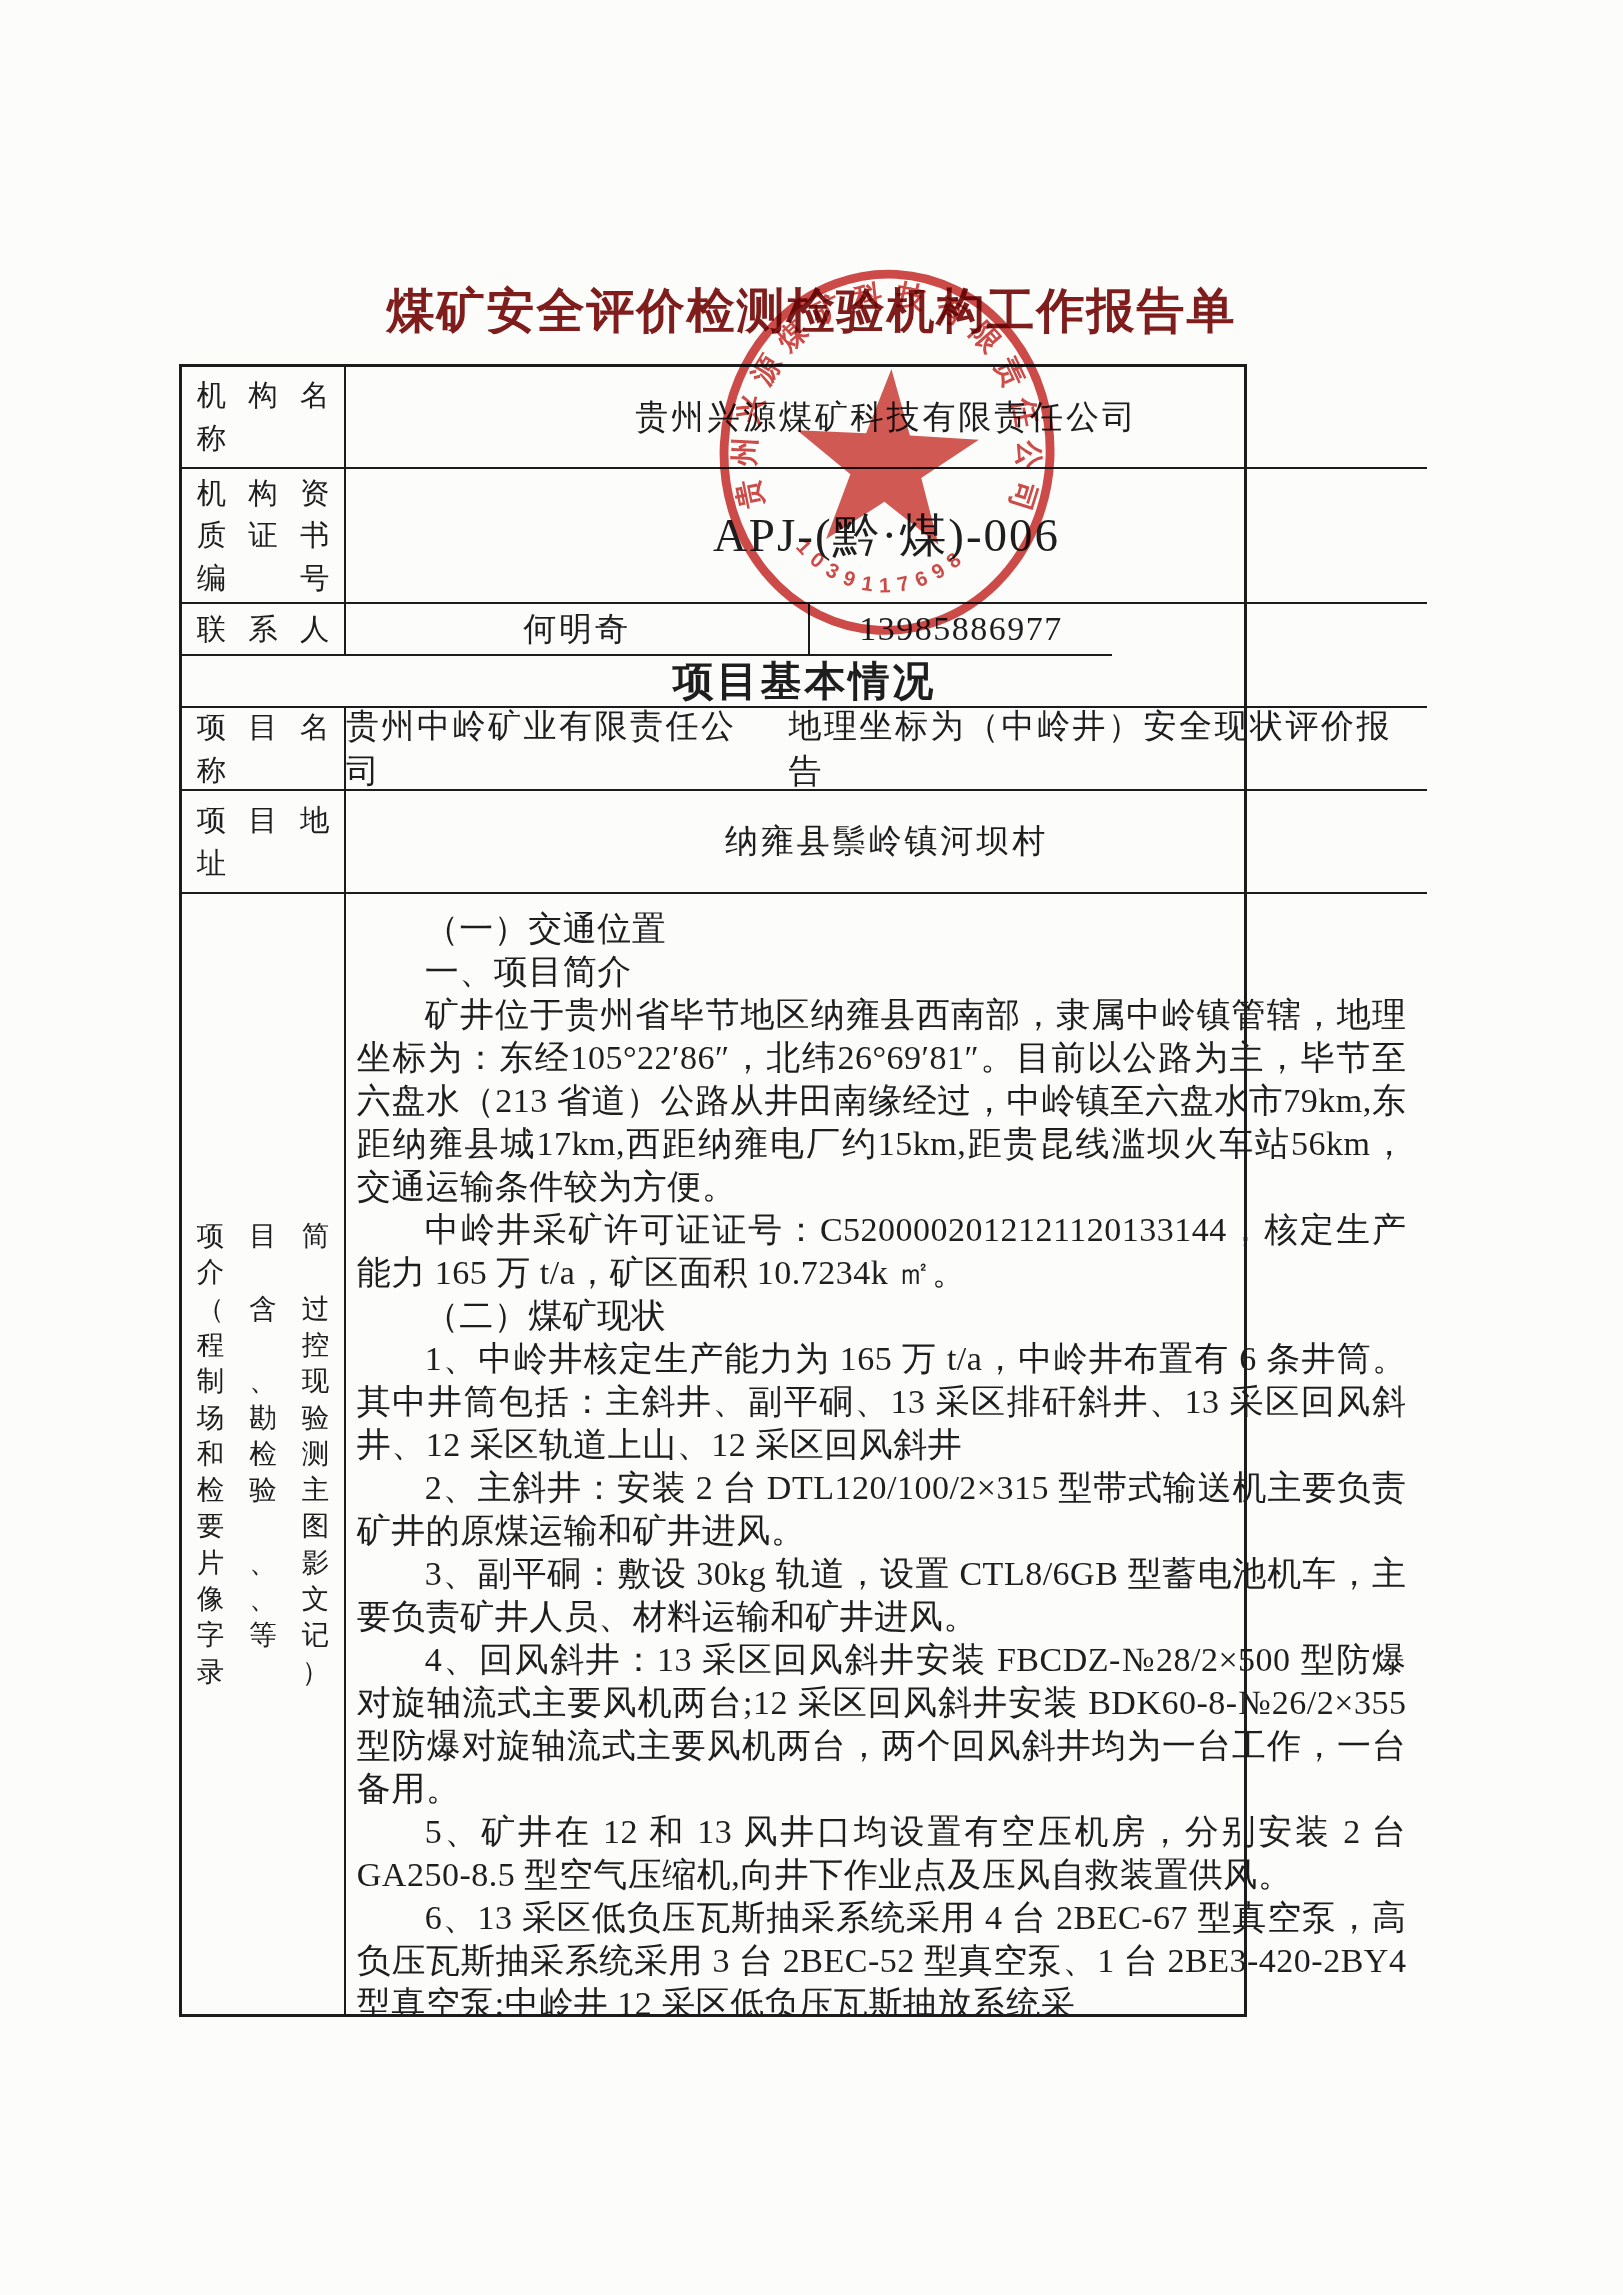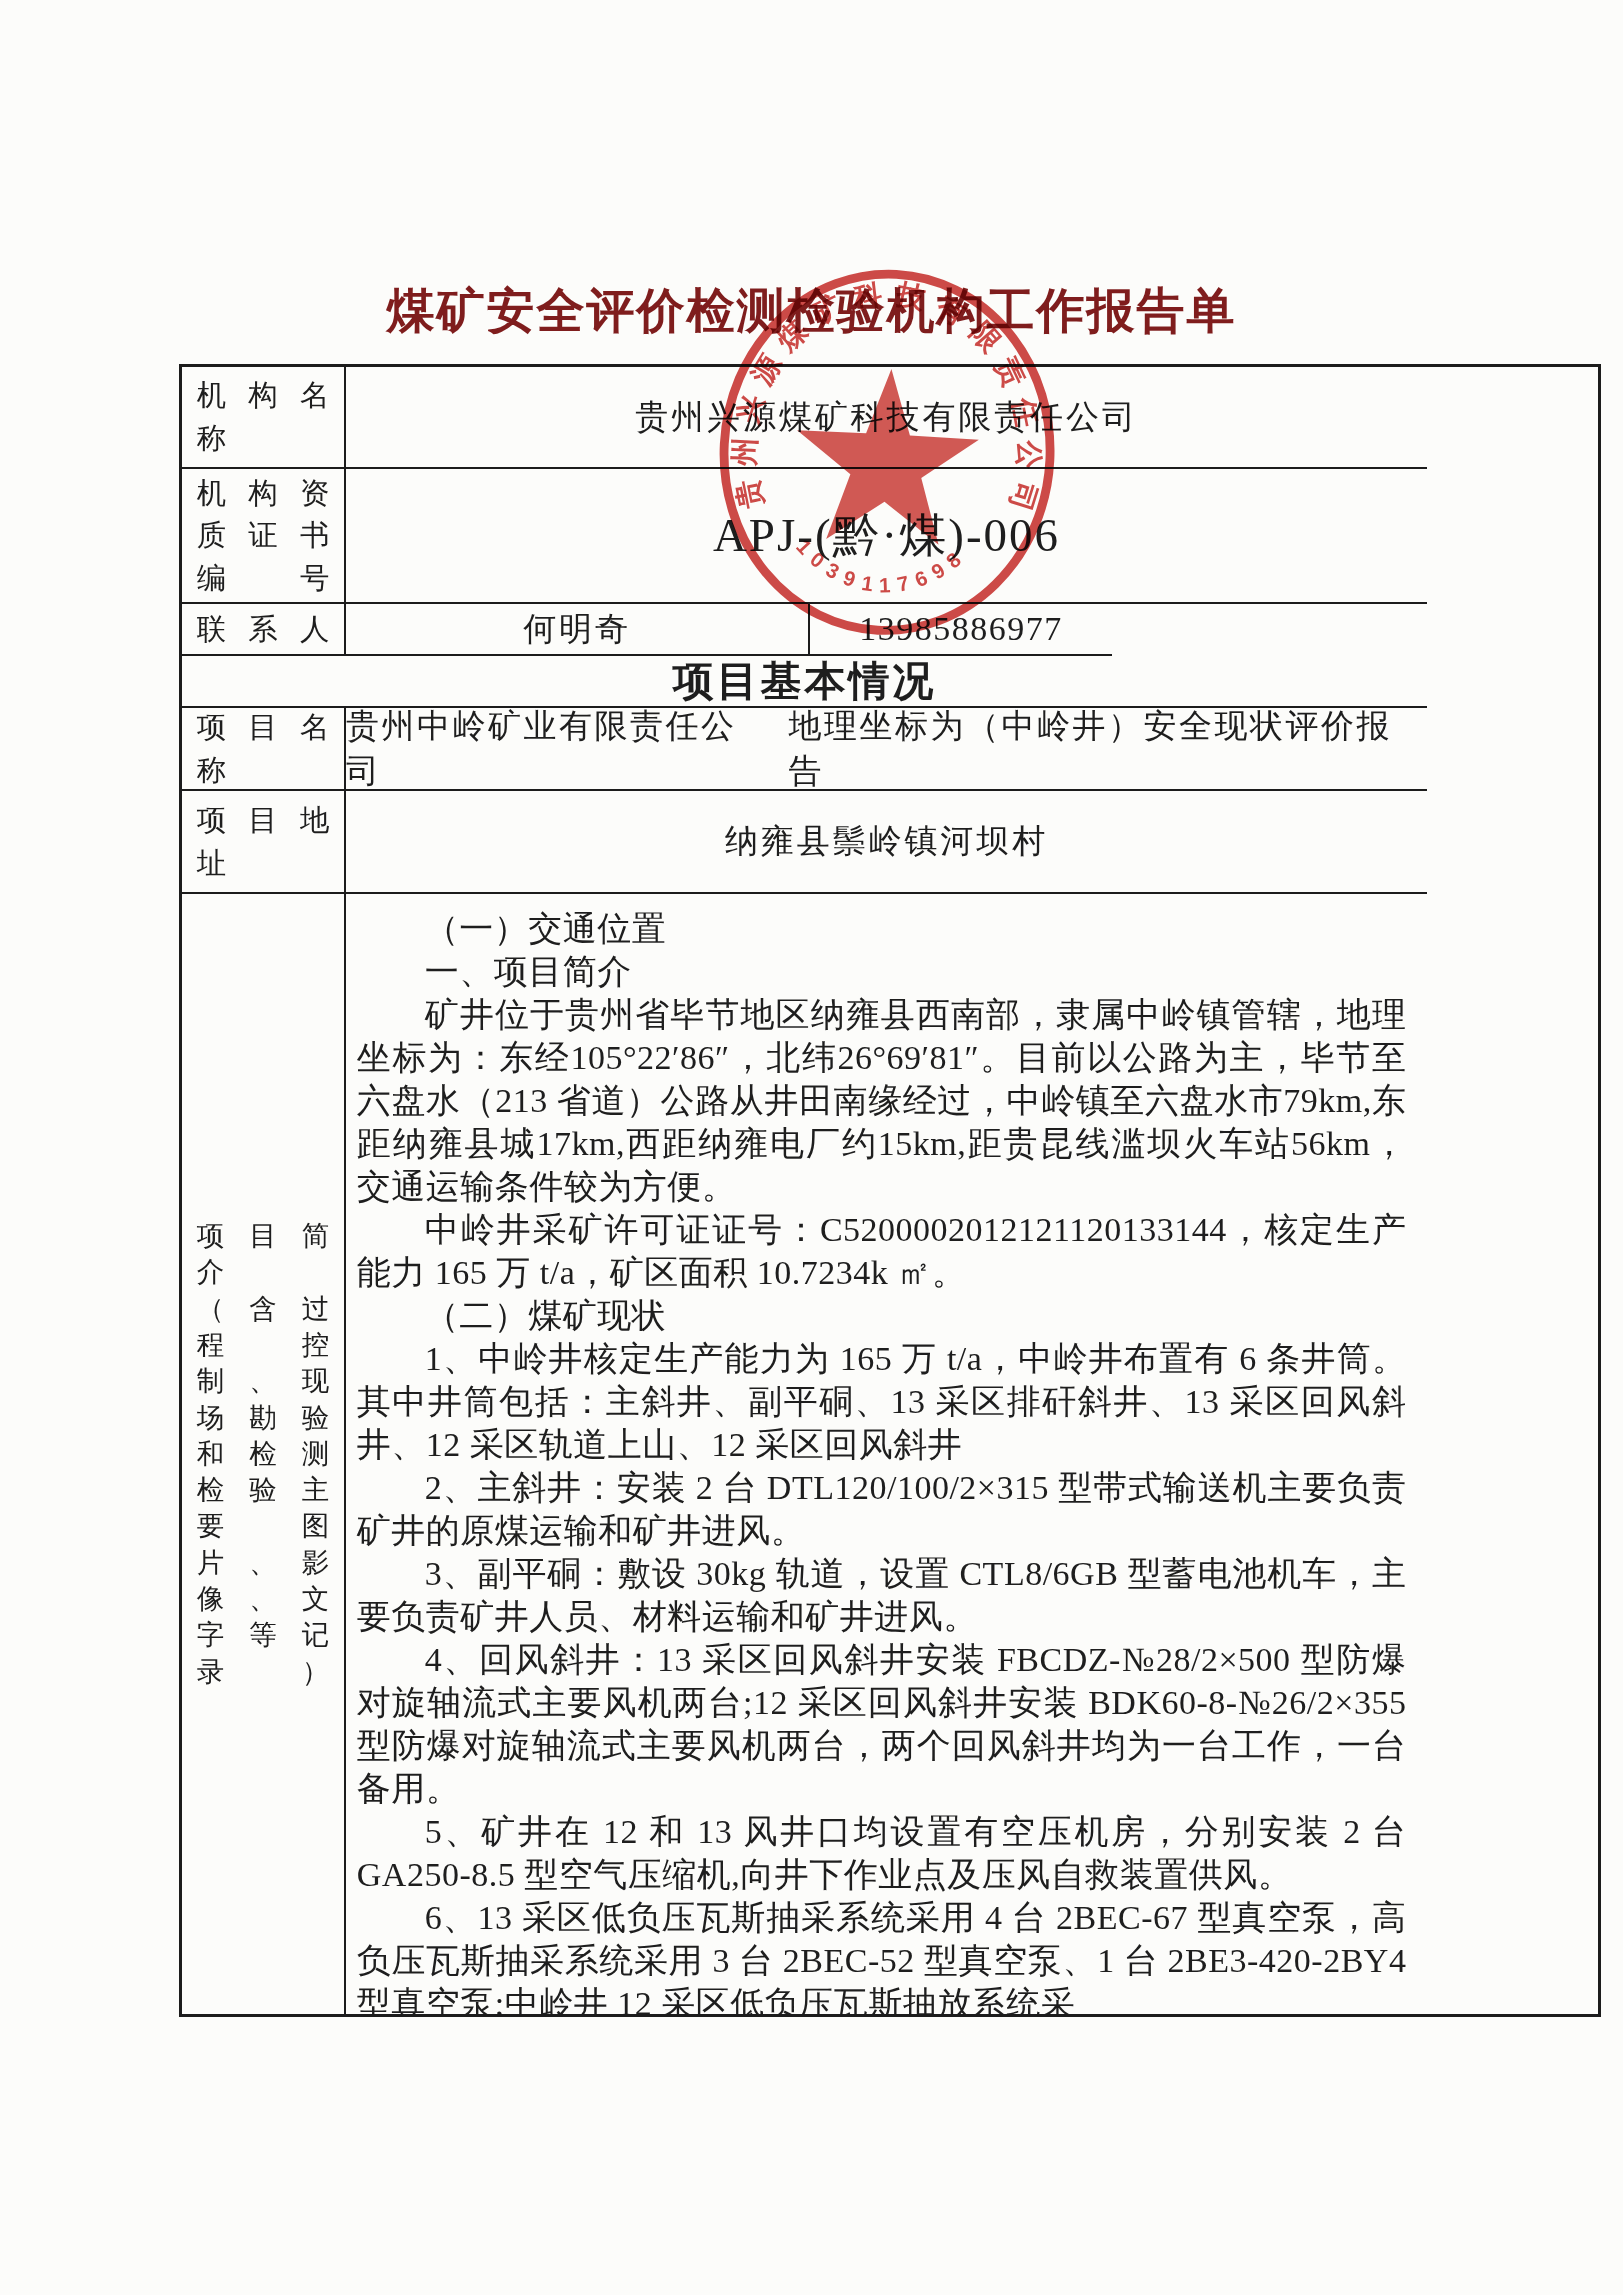--- a/index.html
+++ b/index.html
@@ -15,21 +15,21 @@
   
   .doc-title{
     position:absolute;top:279px;left:0;width:100%;
     text-align:center;margin:0;
     font-family:"Liberation Sans","DejaVu Sans",sans-serif;
     font-weight:700;font-size:48px;letter-spacing:2px;color:#7f1d1d;
   }
 
   
   .tbl{
-    position:absolute;left:179px;top:364px;width:1422px;height:1653px;
+    position:absolute;left:179px;top:364px;width:1068px;height:1653px;
     display:grid;box-sizing:border-box;
     grid-template-columns:164px 464px 302px 315px;
     grid-template-rows:102px 135px 52px 52px 83px 103px auto;
     border:3.4px solid #1c1c1c;
   }
   .c{
     box-sizing:border-box;
     border-right:2.5px solid #1c1c1c;border-bottom:2.5px solid #1c1c1c;
     display:flex;align-items:center;justify-content:center;
     overflow:hidden;

